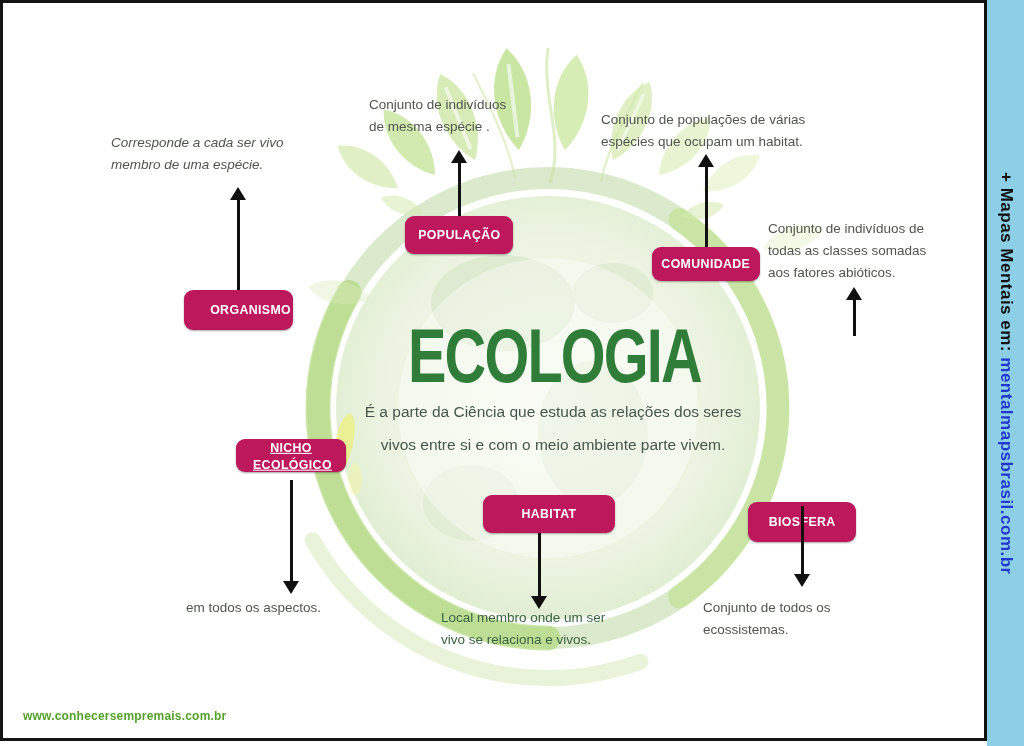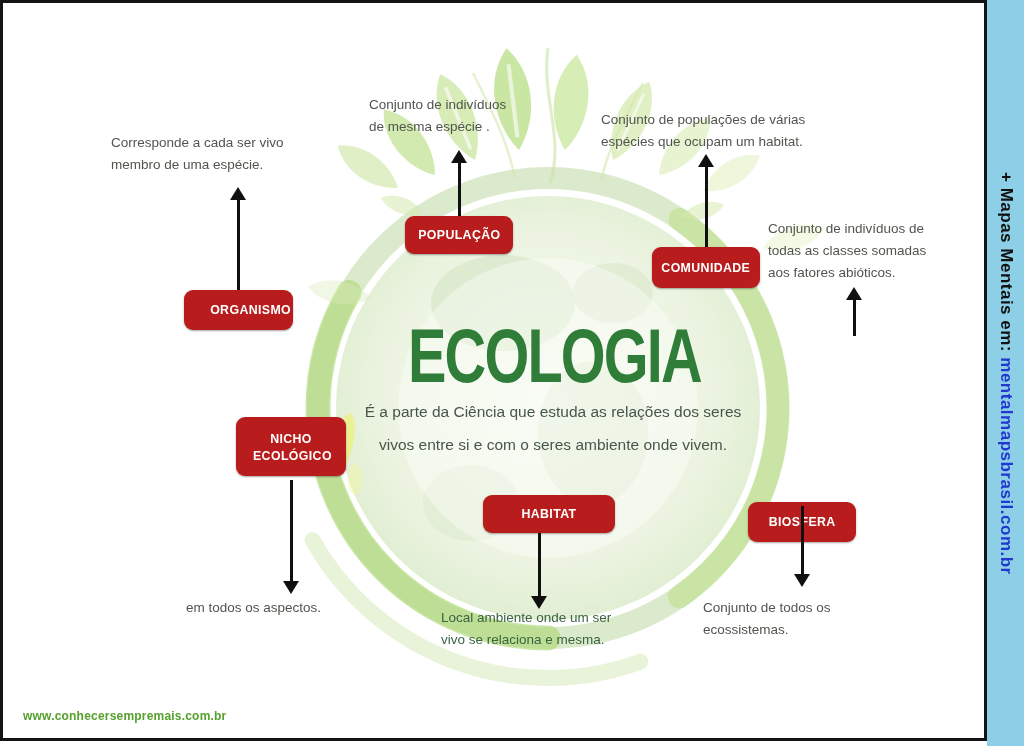--- a/index.html
+++ b/index.html
@@ -21,21 +21,21 @@
   .subtitle{
     position:absolute;left:340px;top:392px;width:420px;text-align:center;
     font-size:15.5px;line-height:33px;color:#47564c;
   }
   
   .desc{
     position:absolute;text-align:left;font-size:13.5px;line-height:22px;color:#50554d;
   }
   .desc.green{color:#3a6340;}
   .node-box{
-    position:absolute;background:#b91c1c;border-radius:9px;color:#ffffff;
+    position:absolute;background:#be185d;border-radius:9px;color:#ffffff;
     display:flex;align-items:center;justify-content:center;text-align:center;
     font-size:13px;font-weight:bold;letter-spacing:.4px;line-height:16px;
     box-shadow:0 1px 2px rgba(0,0,0,.35);
   }
   .node-box span{display:block;transform:scale(.95,1.05);}
   .arrow{position:absolute;display:flex;flex-direction:column;align-items:center;width:18px;}
   .arrow .line{width:3px;flex:1;background:#101010;}
   .arrow .head-up{width:0;height:0;border-left:8px solid transparent;border-right:8px solid transparent;border-bottom:13px solid #101010;}
   .arrow .head-down{width:0;height:0;border-left:8px solid transparent;border-right:8px solid transparent;border-top:13px solid #101010;}
   
@@ -103,24 +103,24 @@
       <path transform="translate(472,157) rotate(-22) scale(1.45)" d="M0 -8 L0 -54" stroke="#ffffff" stroke-width="2.6" opacity=".6" fill="none"></path>
       <path transform="translate(610,157) rotate(25) scale(1.35)" d="M0 -8 L0 -54" stroke="#ffffff" stroke-width="2.4" opacity=".55" fill="none"></path>
 
       <ellipse cx="341" cy="440" rx="9" ry="30" fill="#eff04f" opacity=".5" transform="rotate(12 341 440)"></ellipse>
       <ellipse cx="352" cy="476" rx="7" ry="16" fill="#f3f3a0" opacity=".45"></ellipse>
     </svg>
 
     <div class="title">ECOLOGIA</div>
     <div class="subtitle">
       <div>É a parte da Ciência que estuda as relações dos seres</div>
-      <div>vivos entre si e com o seres ambiente onde vivem.</div>
-    </div>
-
-    <div class="desc" style="left:108px;top:129px;width:255px;">
+      <div>vivos entre si e com o meio ambiente parte vivem.</div>
+    </div>
+
+    <div class="desc" style="left:108px;top:129px;width:255px;font-style:italic;">
       <div>Corresponde a cada ser vivo</div>
       <div>membro de uma espécie.</div>
     </div>
     <div class="arrow" style="left:226px;top:184px;height:103px;">
       <div class="head-up"></div>
         <div class="line"></div>
     </div>
     <div class="node-box" style="left:181px;top:287px;width:109px;height:40px;justify-content:flex-end;">
       <span>ORGANISMO</span>
     </div>
@@ -138,55 +138,55 @@
     </div>
 
     <div class="desc" style="left:598px;top:106px;width:225px;">
       <div>Conjunto de populações de várias</div>
       <div>espécies que ocupam um habitat.</div>
     </div>
     <div class="arrow" style="left:694px;top:151px;height:93px;">
       <div class="head-up"></div>
         <div class="line"></div>
     </div>
-    <div class="node-box" style="left:649px;top:244px;width:108px;height:41px;">
+    <div class="node-box" style="left:649px;top:244px;width:108px;height:34px;">
       <span>COMUNIDADE</span>
     </div>
 
     <div class="desc" style="left:765px;top:215px;width:200px;">
       <div>Conjunto de indivíduos de</div>
       <div>todas as classes somadas</div>
       <div>aos fatores abióticos.</div>
     </div>
     <div class="arrow" style="left:842px;top:284px;height:49px;">
       <div class="head-up"></div>
         <div class="line"></div>
     </div>
 
-    <div class="node-box" style="left:233px;top:414px;width:110px;height:59px;">
+    <div class="node-box" style="left:233px;top:436px;width:110px;height:33px;text-decoration:underline;">
       <span style="width:80px;">NICHO ECOLÓGICO</span>
     </div>
     <div class="arrow" style="left:279px;top:477px;height:114px;">
       <div class="line"></div>
         <div class="head-down"></div>
     </div>
     <div class="desc" style="left:183px;top:594px;width:215px;">
       <div>em todos os aspectos.</div>
     </div>
 
     <div class="node-box" style="left:480px;top:492px;width:132px;height:38px;">
       <span>HABITAT</span>
     </div>
     <div class="arrow" style="left:527px;top:530px;height:76px;">
       <div class="line"></div>
         <div class="head-down"></div>
     </div>
     <div class="desc green" style="left:438px;top:604px;width:200px;">
-      <div>Local ambiente onde um ser</div>
-      <div>vivo se relaciona e mesma.</div>
+      <div>Local membro onde um ser</div>
+      <div>vivo se relaciona e vivos.</div>
     </div>
 
     <div class="node-box" style="left:745px;top:463px;width:108px;height:40px;margin-top:36px;">
       <span>BIOSFERA</span>
     </div>
     <div class="arrow" style="left:790px;top:503px;height:81px;">
       <div class="line"></div>
         <div class="head-down"></div>
     </div>
     <div class="desc" style="left:700px;top:594px;width:200px;">

